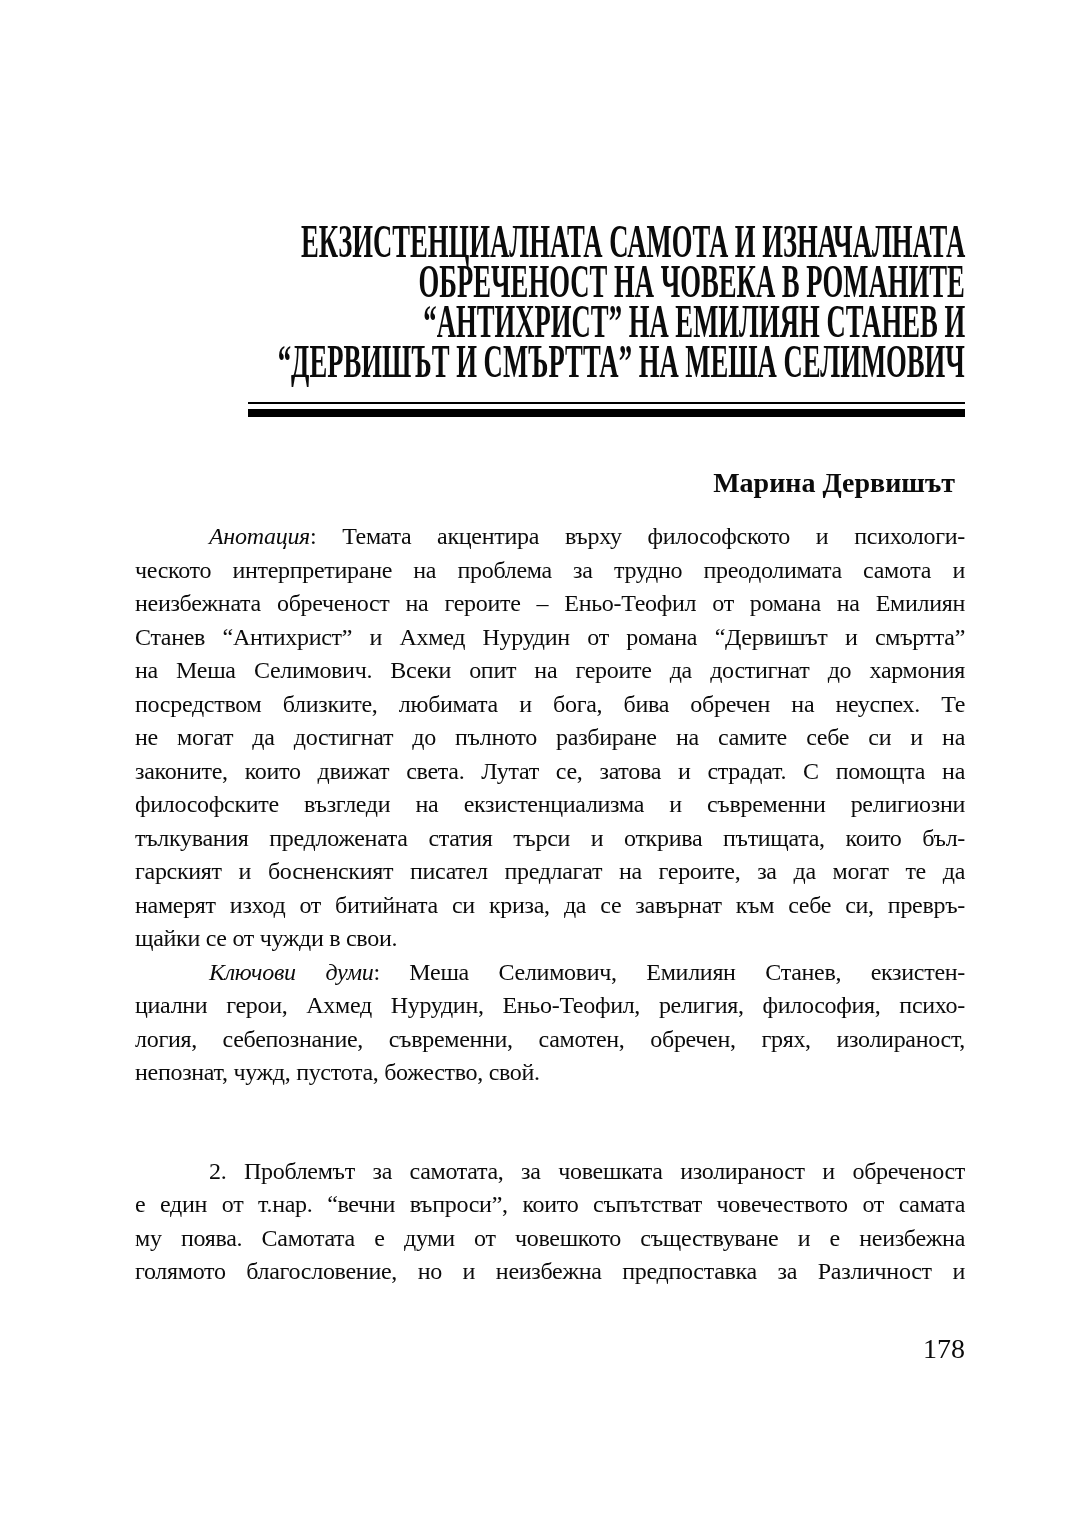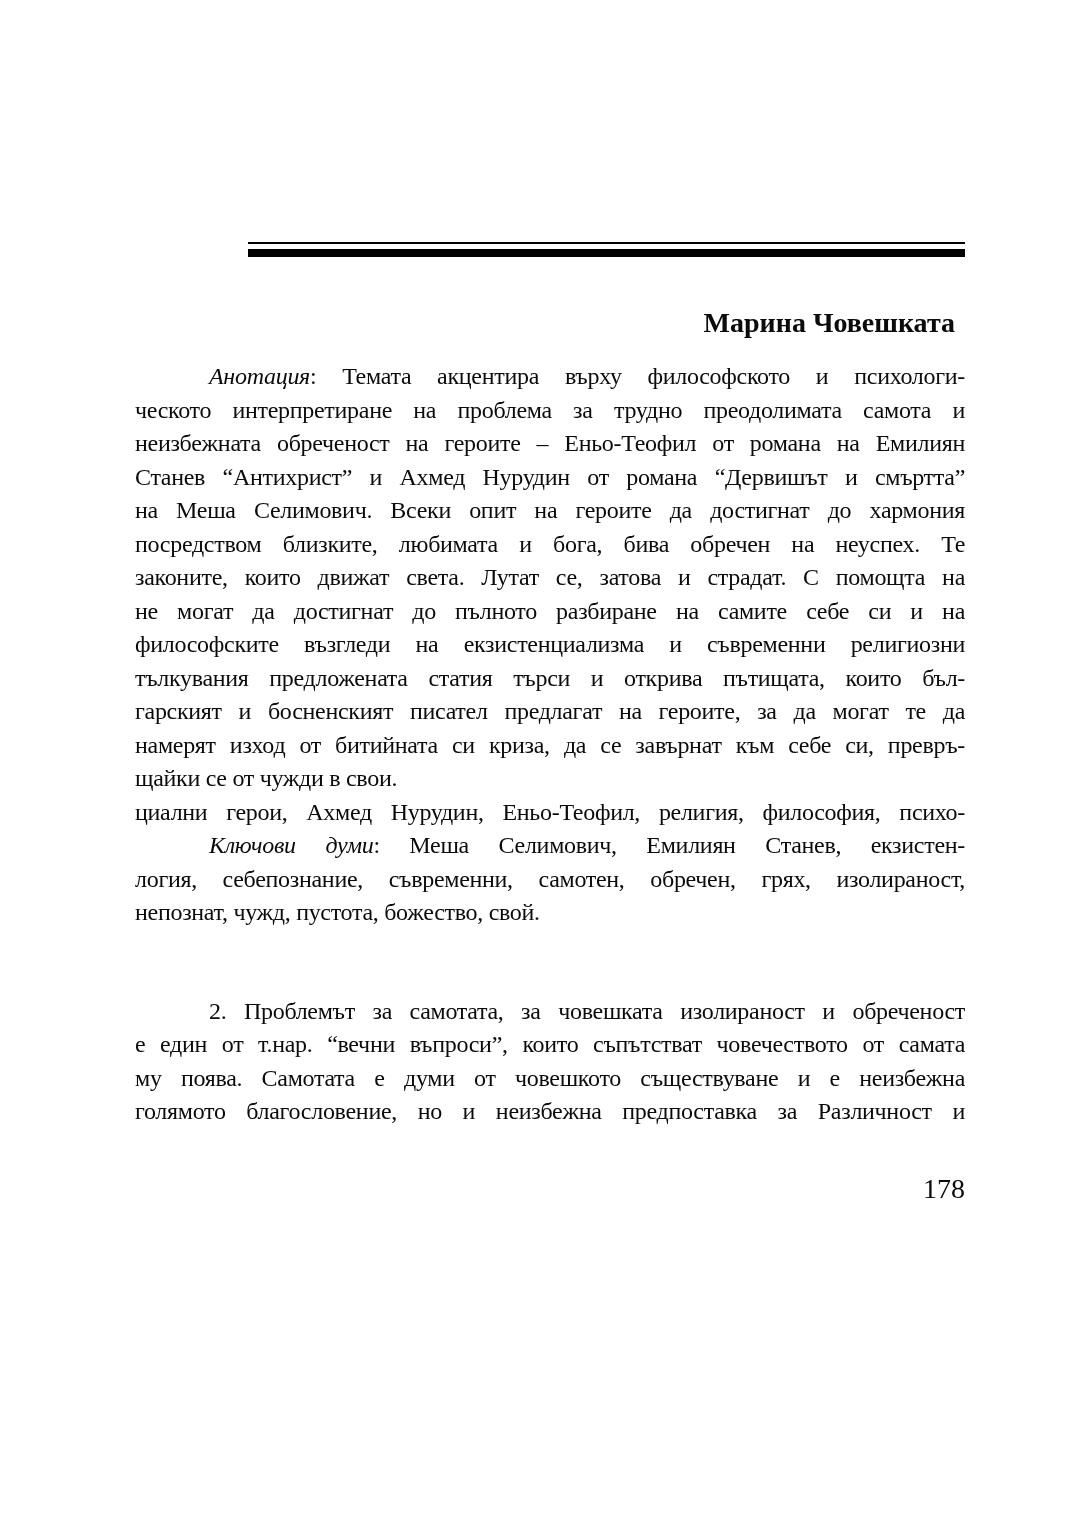--- a/index.html
+++ b/index.html
@@ -84,47 +84,61 @@
     text-align: right;
     font-size: 28px;
     line-height: 34px;
   }
 </style>
 </head>
 <body>
 
 <div class="content">
 
+  <div class="title-block">
+    <div class="title-line">
+        <span>ЕКЗИСТЕНЦИАЛНАТА САМОТА И ИЗНАЧАЛНАТА</span>
+      </div>
+    <div class="title-line">
+        <span>ОБРЕЧЕНОСТ НА ЧОВЕКА В РОМАНИТЕ</span>
+      </div>
+    <div class="title-line">
+        <span>“АНТИХРИСТ” НА ЕМИЛИЯН СТАНЕВ И</span>
+      </div>
+    <div class="title-line">
+        <span>“ДЕРВИШЪТ И СМЪРТТА” НА МЕША СЕЛИМОВИЧ</span>
+      </div>
+  </div>
 
   <div class="rule">
     <div class="rule-thin"></div>
     <div class="rule-thick"></div>
   </div>
 
-  <div class="author">Марина Човешката</div>
+  <div class="author">Марина Дервишът</div>
 
   <div class="para abstract">
     <div class="line ind"><span class="lbl">Анотация</span><span>: Темата акцентира върху философското и психологи-</span></div>
     <div class="line">ческото интерпретиране на проблема за трудно преодолимата самота и</div>
     <div class="line">неизбежната обреченост на героите – Еньо-Теофил от романа на Емилиян</div>
     <div class="line">Станев “Антихрист” и Ахмед Нурудин от романа “Дервишът и смъртта”</div>
     <div class="line">на Меша Селимович. Всеки опит на героите да достигнат до хармония</div>
     <div class="line">посредством близките, любимата и бога, бива обречен на неуспех. Те</div>
+    <div class="line">не могат да достигнат до пълното разбиране на самите себе си и на</div>
     <div class="line">законите, които движат света. Лутат се, затова и страдат. С помощта на</div>
-    <div class="line">не могат да достигнат до пълното разбиране на самите себе си и на</div>
     <div class="line">философските възгледи на екзистенциализма и съвременни религиозни</div>
     <div class="line">тълкувания предложената статия търси и открива пътищата, които бъл-</div>
     <div class="line">гарският и босненският писател предлагат на героите, за да могат те да</div>
     <div class="line">намерят изход от битийната си криза, да се завърнат към себе си, превръ-</div>
     <div class="line last">щайки се от чужди в свои.</div>
   </div>
 
   <div class="para keywords">
+    <div class="line ind"><span class="lbl">Ключови думи</span><span>: Меша Селимович, Емилиян Станев, екзистен-</span></div>
     <div class="line">циални герои, Ахмед Нурудин, Еньо-Теофил, религия, философия, психо-</div>
-    <div class="line ind"><span class="lbl">Ключови думи</span><span>: Меша Селимович, Емилиян Станев, екзистен-</span></div>
     <div class="line">логия, себепознание, съвременни, самотен, обречен, грях, изолираност,</div>
     <div class="line last">непознат, чужд, пустота, божество, свой.</div>
   </div>
 
   <div class="para bodytext">
     <div class="line ind">2. Проблемът за самотата, за човешката изолираност и обреченост</div>
     <div class="line">е един от т.нар. “вечни въпроси”, които съпътстват човечеството от самата</div>
     <div class="line">му поява. Самотата е думи от човешкото съществуване и е неизбежна</div>
     <div class="line">голямото благословение, но и неизбежна предпоставка за Различност и</div>
   </div>

